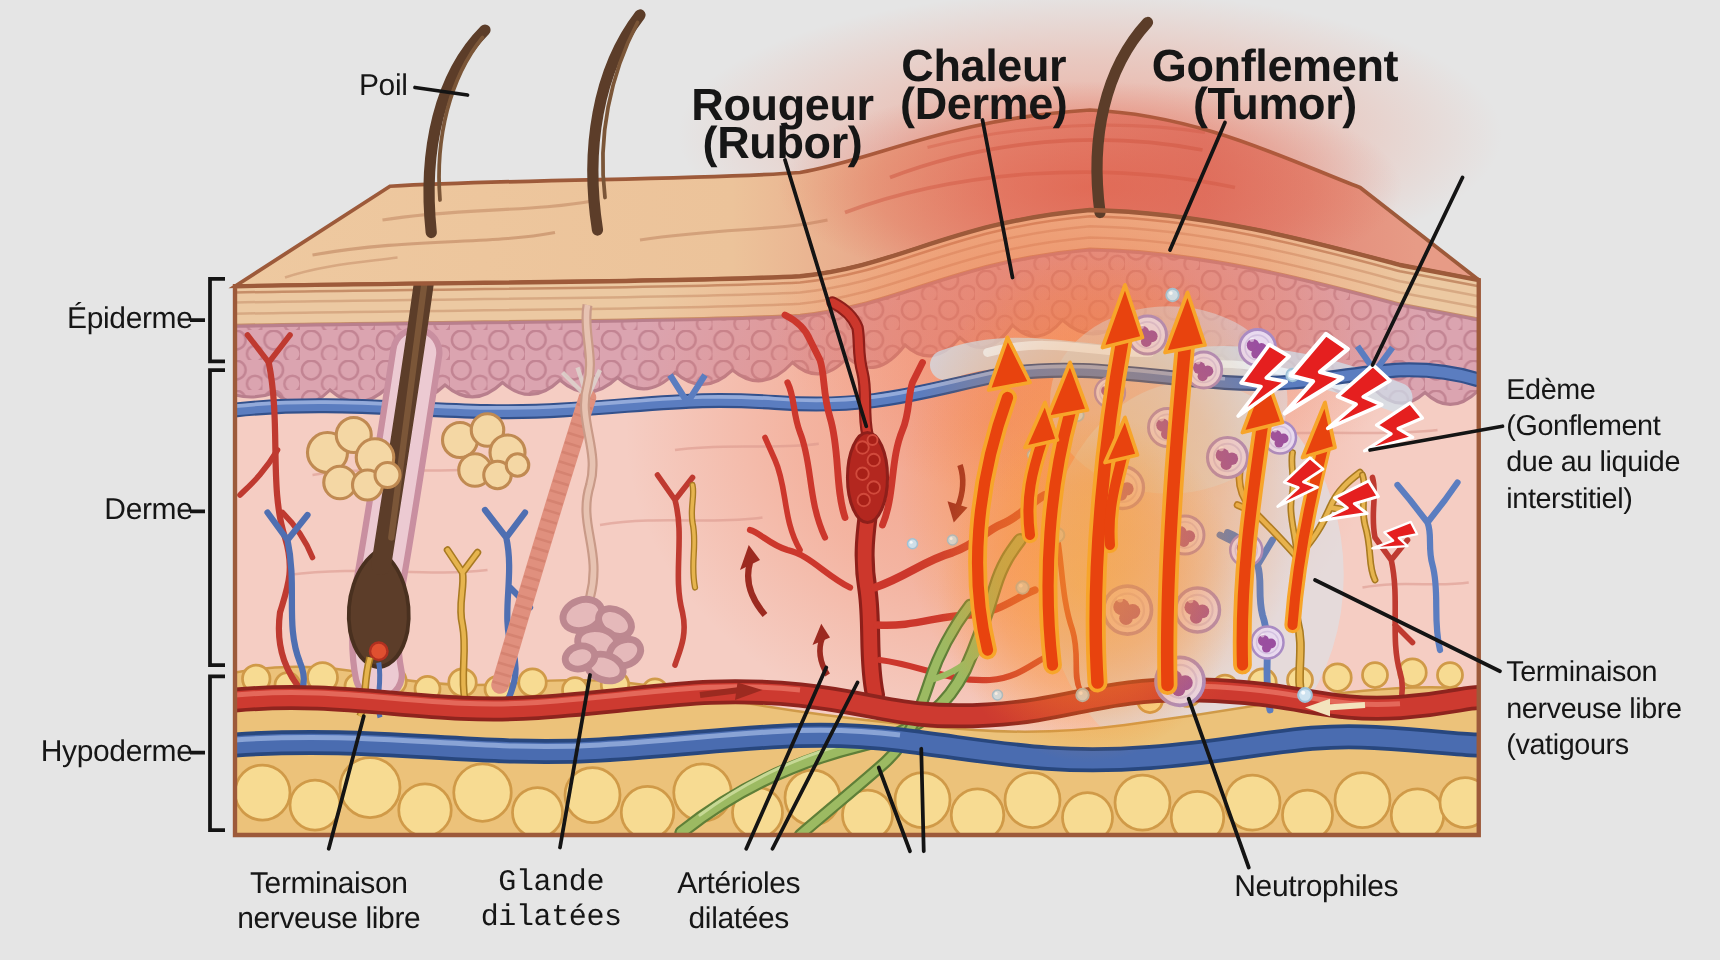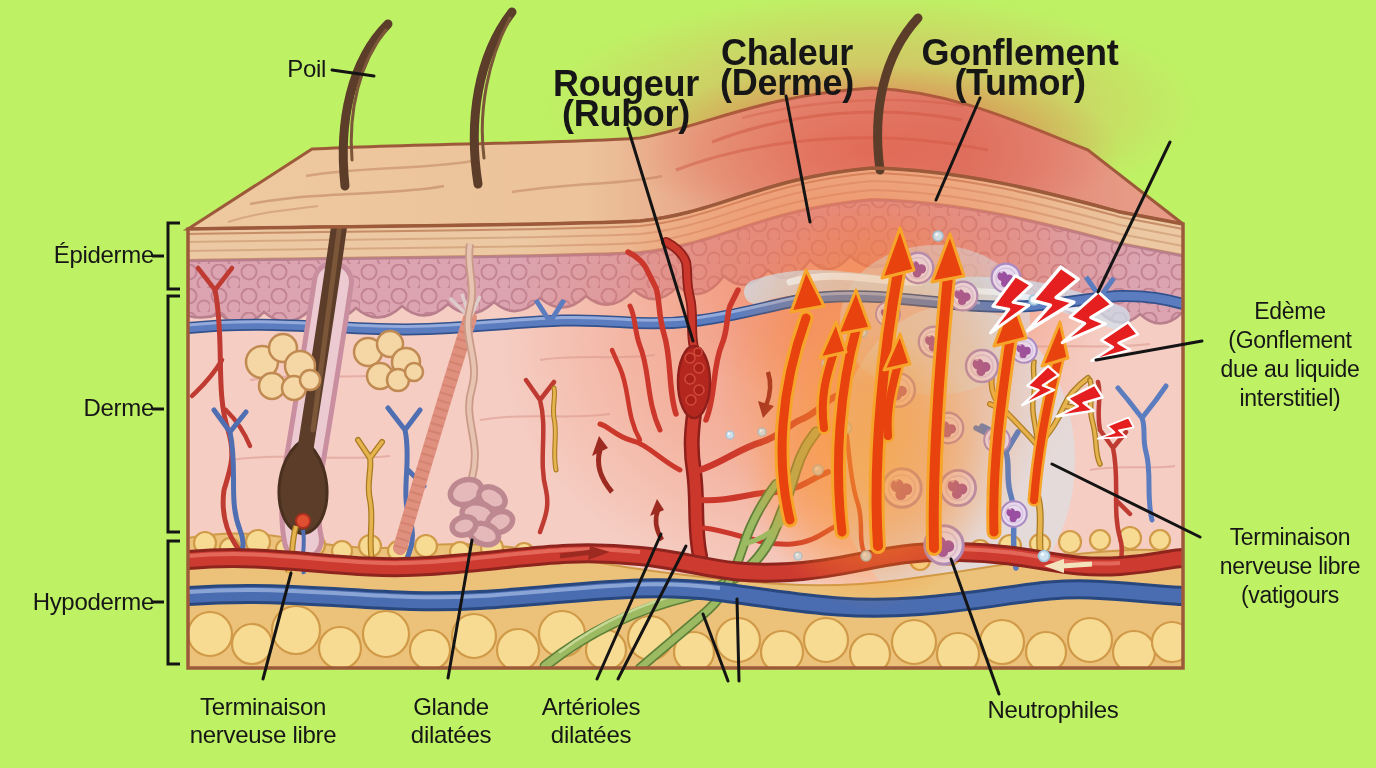--- a/index.html
+++ b/index.html
@@ -1,19 +1,19 @@
 <!DOCTYPE html>
 <html><head>
 <meta charset="utf-8">
 <style>
   html,body{margin:0;padding:0;}
   body{font-family:"Liberation Sans","DejaVu Sans",sans-serif;}
-  .stage{position:relative;width:1376px;height:768px;background:#bef264;overflow:hidden;}
+  .stage{position:relative;width:1376px;height:768px;background:#e5e5e5;overflow:hidden;}
   .stage svg{position:absolute;left:0;top:0;}
-  .lbl{position:absolute;color:#161616;font-size:24px;line-height:28px;letter-spacing:-0.3px;text-align:center;}
+  .lbl{position:absolute;color:#161616;font-size:24px;line-height:28px;letter-spacing:-0.3px;}
   .lbl span{display:block;}
   .sign{font-weight:bold;font-size:36px;line-height:30px;text-align:center;}
   .right{text-align:right;}
   .center{text-align:center;}
   .small{font-size:23px;line-height:29px;}
 </style>
 </head>
 <body>
 
 <div class="stage">
@@ -450,21 +450,21 @@
 <div class="lbl small" style="left:1205px;top:523px;width:170px;">
       <span>Terminaison</span>
       <span>nerveuse libre</span>
       <span>(vatigours</span>
     </div>
 
 <div class="lbl center" style="left:163px;top:693px;width:200px;">
       <span>Terminaison</span>
       <span>nerveuse libre</span>
     </div>
-<div class="lbl center" style="left:362px;top:693px;width:178px;">
+<div class="lbl center" style="left:352px;top:693px;width:178px;font-family:Liberation Mono, monospace;">
       <span>Glande</span>
       <span>dilatées</span>
     </div>
 <div class="lbl center" style="left:502px;top:693px;width:178px;">
       <span>Artérioles</span>
       <span>dilatées</span>
     </div>
 <div class="lbl center" style="left:953px;top:696px;width:200px;">
       <span>Neutrophiles</span>
     </div>

